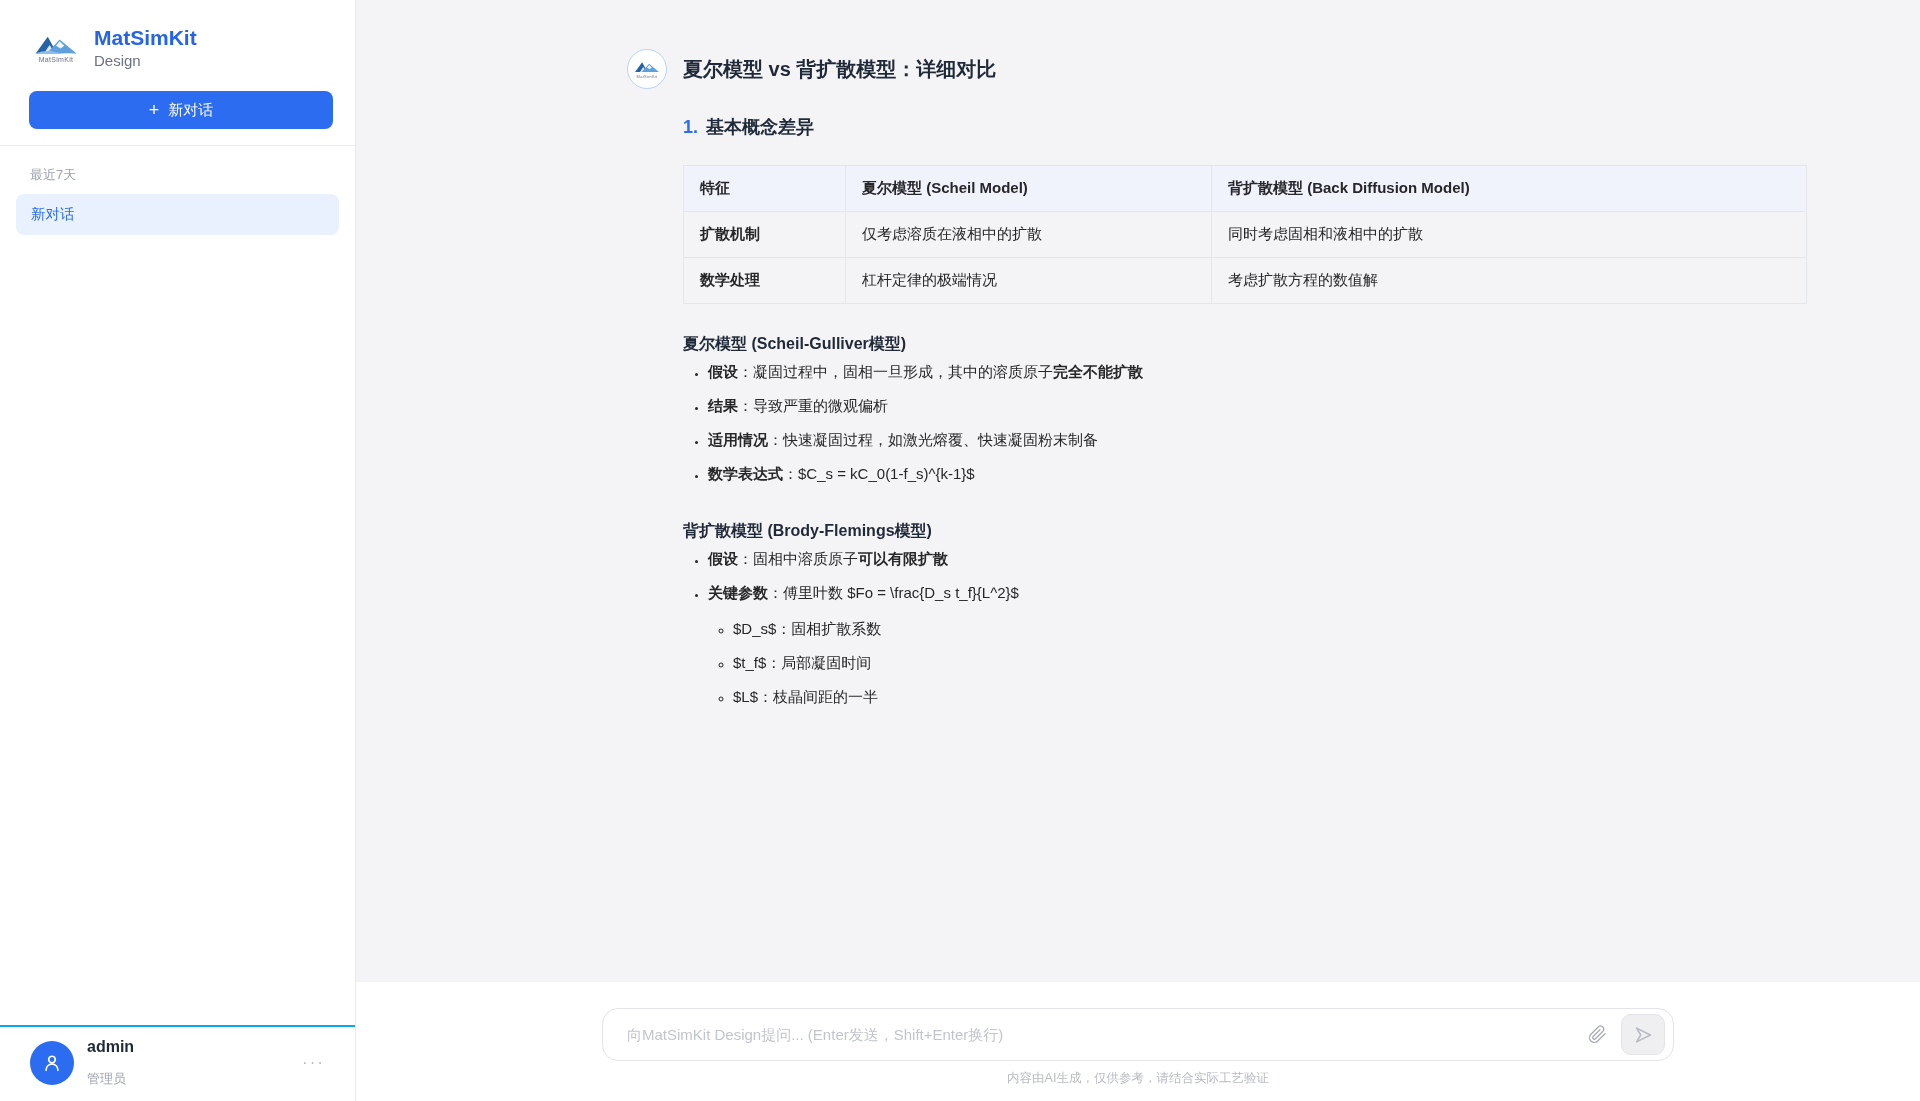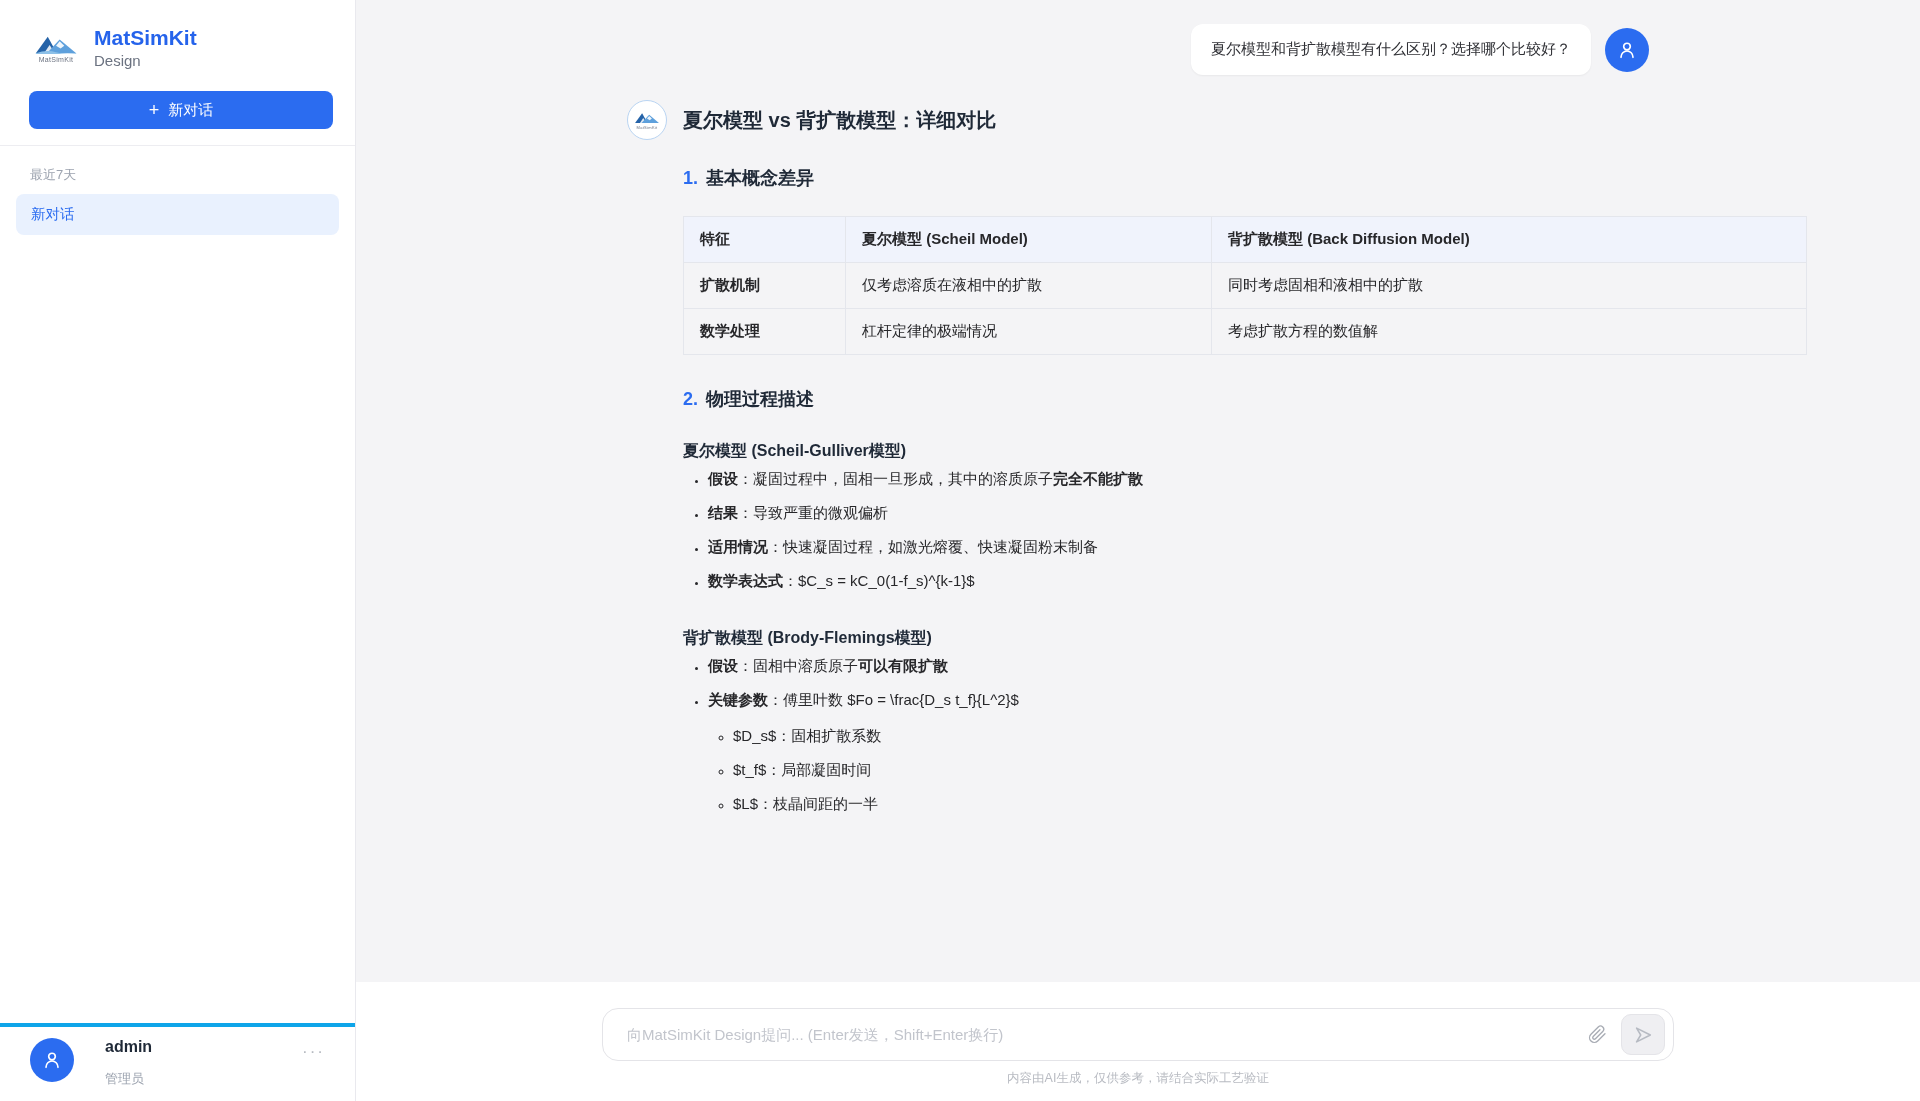--- a/index.html
+++ b/index.html
@@ -15,22 +15,22 @@
   .brand-name { font-size:21px; font-weight:700; color:#2563eb; line-height:1.15; }
   .brand-sub { font-size:15px; color:#6b7280; margin-top:2px; }
   .new-chat-wrap { padding:8px 22px 16px 29px; border-bottom:1px solid #ededf1; }
   .new-chat { width:100%; height:38px; background:#2b6cf0; color:#fff; border:none; border-radius:8px;
               font-size:15px; display:flex; align-items:center; justify-content:center; gap:9px; cursor:pointer;
               font-family:inherit; }
   .new-chat .plus { font-size:18px; font-weight:400; line-height:1; }
   .section-label { font-size:13px; color:#9ca3af; padding:20px 0 10px 30px; }
   .history-item { margin:0 16px; padding:11px 15px; border-radius:8px; font-size:14.5px; cursor:pointer; }
   .history-item.active { background:#e9f1fe; color:#2b6cf0; }
-  .sidebar-footer { position:absolute; left:0; right:0; bottom:0; border-top:4px solid #0ea5e9;
-                    display:flex; gap:31px; padding:11px 26px 13px 30px; background:#fff; }
+  .sidebar-footer { position:absolute; left:0; right:0; bottom:0; border-top:2px solid #0ea5e9;
+                    display:flex; align-items:center; gap:13px; padding:11px 26px 13px 30px; background:#fff; }
   .avatar-circle { width:44px; height:44px; border-radius:50%; background:#2b6cf0; display:flex;
                    align-items:center; justify-content:center; flex:0 0 auto; }
   .user-meta { flex:1; }
   .user-name { font-size:16px; font-weight:700; color:#1f2937; }
   .user-role { font-size:13px; color:#9ca3af; margin-top:14px; }
   .more-btn { color:#b6bac1; font-size:17px; letter-spacing:2px; cursor:pointer; padding:4px; }
 
   
   .main { flex:1; display:flex; flex-direction:column; height:100%; background:#f4f4f6; }
   .messages { flex:1; overflow:hidden; }
@@ -122,29 +122,20 @@
         <div class="user-role">管理员</div>
       </div>
       <div class="more-btn">···</div>
     </div>
   </aside>
 
   <main class="main">
     <div class="messages">
       <div class="msg-col">
 
-        <div class="user-row">
-          <div class="user-bubble">夏尔模型和背扩散模型有什么区别？选择哪个比较好？</div>
-          <div class="avatar-circle">
-            <svg width="22" height="22" viewBox="0 0 24 24" fill="none" stroke="#ffffff" stroke-width="1.8" stroke-linecap="round">
-              <circle cx="12" cy="8.2" r="3.6"></circle>
-              <path d="M5.5 20 v-0.4 a6.5 6.5 0 0 1 13 0 V20"></path>
-            </svg>
-          </div>
-        </div>
 
         <div class="ai-row">
           <div class="ai-avatar">
             <svg width="26" height="13" viewBox="0 0 48 24">
               <polygon points="2,22 15,4 25,22" fill="#2563a8"></polygon>
               <polygon points="11,22 17,13 23,22" fill="#ffffff" opacity="0.85"></polygon>
               <polygon points="14,22 28,7 46,22" fill="#5ea0dc"></polygon>
               <polygon points="24,14 28,9 33,14 29,17" fill="#ffffff" opacity="0.9"></polygon>
             </svg>
             <span class="logo-caption">MatSimKit</span>
@@ -172,23 +163,20 @@
                     <td>同时考虑固相和液相中的扩散</td>
                   </tr>
                   <tr>
                     <td class="rl">数学处理</td>
                     <td>杠杆定律的极端情况</td>
                     <td>考虑扩散方程的数值解</td>
                   </tr>
                 </tbody>
             </table>
 
-            <div class="h2">
-              <span class="num">2.</span><span>物理过程描述</span>
-            </div>
 
             <div class="h3">夏尔模型 (Scheil-Gulliver模型)</div>
             <ul class="bullets">
                 <li><b>假设</b>：凝固过程中，固相一旦形成，其中的溶质原子<b>完全不能扩散</b></li>
                 <li><b>结果</b>：导致严重的微观偏析</li>
                 <li><b>适用情况</b>：快速凝固过程，如激光熔覆、快速凝固粉末制备</li>
                 <li><b>数学表达式</b>：$C_s = kC_0(1-f_s)^{k-1}$</li>
               </ul>
 
             <div class="h3">背扩散模型 (Brody-Flemings模型)</div>

